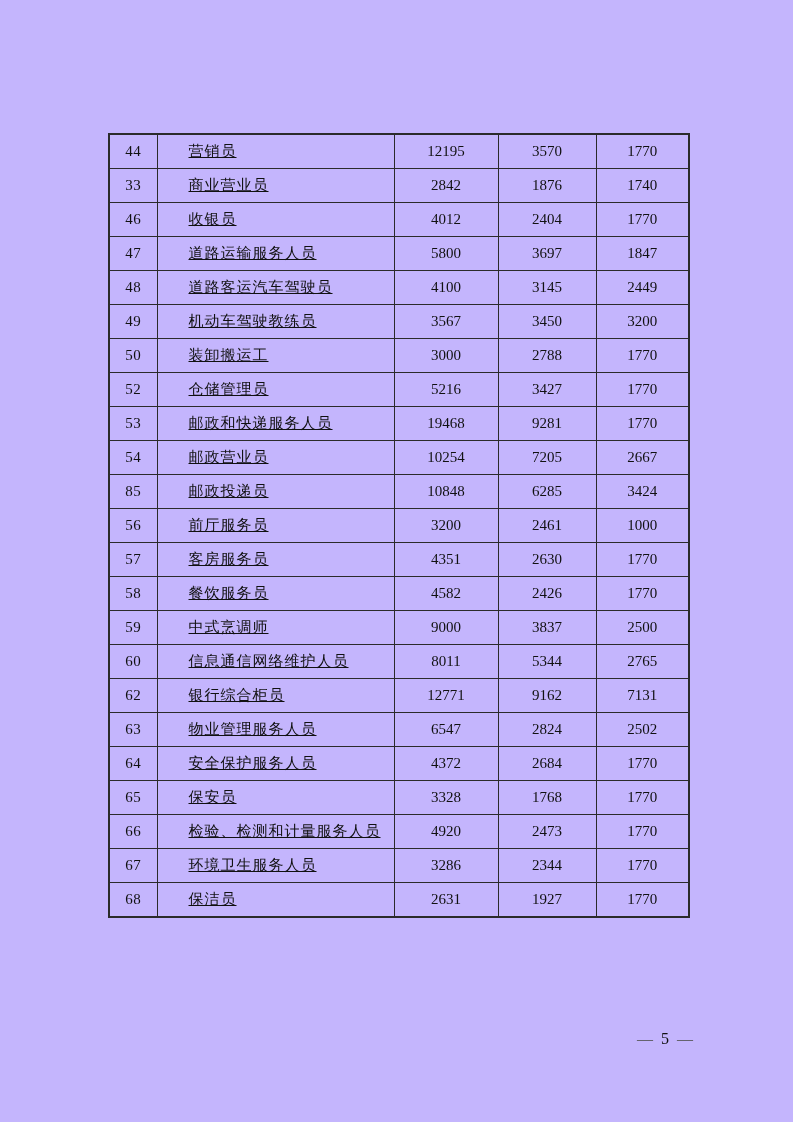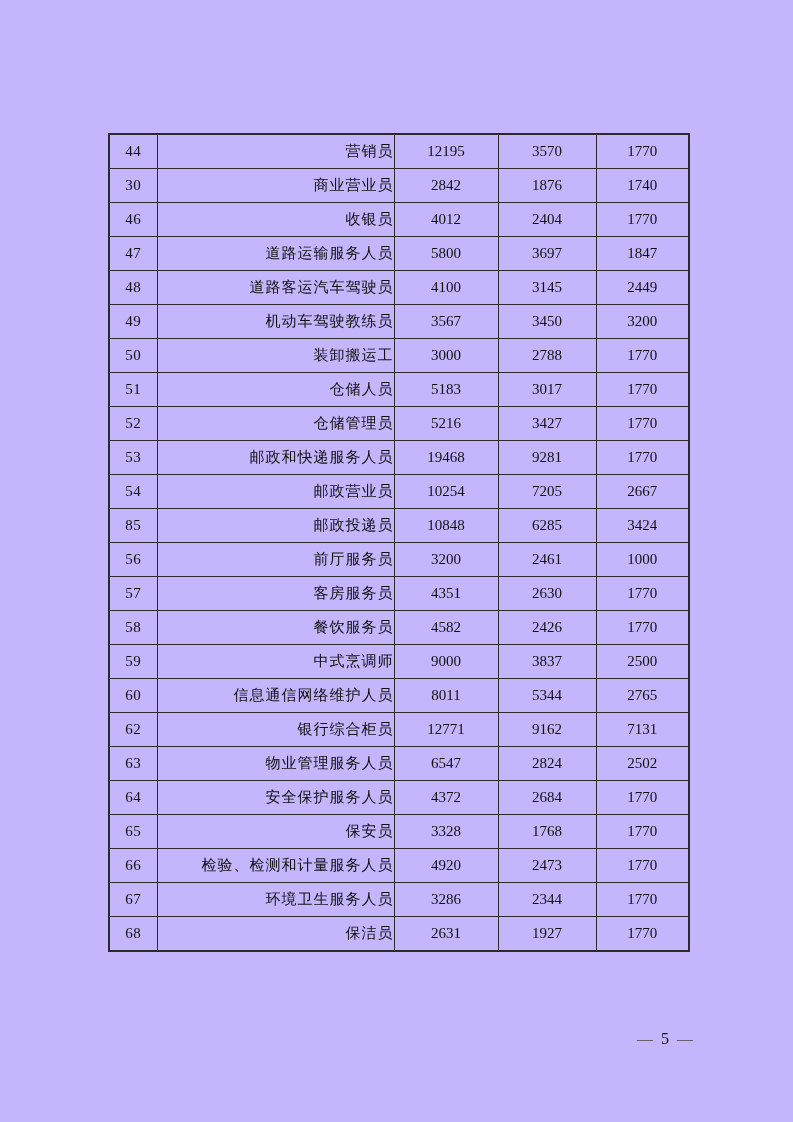--- a/index.html
+++ b/index.html
@@ -29,23 +29,24 @@
     border: 1px solid #2b2b2b;
     height: 33px;
     font-size: 15px;
     vertical-align: middle;
     text-align: center;
     padding: 0;
     white-space: nowrap;
     overflow: hidden;
   }
   table.salary td.name-cell {
-    text-align: right;
+    text-align: left;
     padding-left: 31px;
     letter-spacing: 1px;
+    text-decoration: underline;
   }
   table.salary td.index-cell {
     letter-spacing: 0.5px;
   }
   .footer {
     position: absolute;
     left: 600px;
     top: 1030px;
     width: 130px;
     text-align: center;
@@ -72,21 +73,21 @@
     </colgroup>
     <tbody>
         <tr>
           <td class="index-cell">44</td>
           <td class="name-cell">营销员</td>
           <td class="num-cell">12195</td>
           <td class="num-cell">3570</td>
           <td class="num-cell">1770</td>
         </tr>
         <tr>
-          <td class="index-cell">30</td>
+          <td class="index-cell">33</td>
           <td class="name-cell">商业营业员</td>
           <td class="num-cell">2842</td>
           <td class="num-cell">1876</td>
           <td class="num-cell">1740</td>
         </tr>
         <tr>
           <td class="index-cell">46</td>
           <td class="name-cell">收银员</td>
           <td class="num-cell">4012</td>
           <td class="num-cell">2404</td>
@@ -114,27 +115,20 @@
           <td class="num-cell">3200</td>
         </tr>
         <tr>
           <td class="index-cell">50</td>
           <td class="name-cell">装卸搬运工</td>
           <td class="num-cell">3000</td>
           <td class="num-cell">2788</td>
           <td class="num-cell">1770</td>
         </tr>
         <tr>
-          <td class="index-cell">51</td>
-          <td class="name-cell">仓储人员</td>
-          <td class="num-cell">5183</td>
-          <td class="num-cell">3017</td>
-          <td class="num-cell">1770</td>
-        </tr>
-        <tr>
           <td class="index-cell">52</td>
           <td class="name-cell">仓储管理员</td>
           <td class="num-cell">5216</td>
           <td class="num-cell">3427</td>
           <td class="num-cell">1770</td>
         </tr>
         <tr>
           <td class="index-cell">53</td>
           <td class="name-cell">邮政和快递服务人员</td>
           <td class="num-cell">19468</td>

